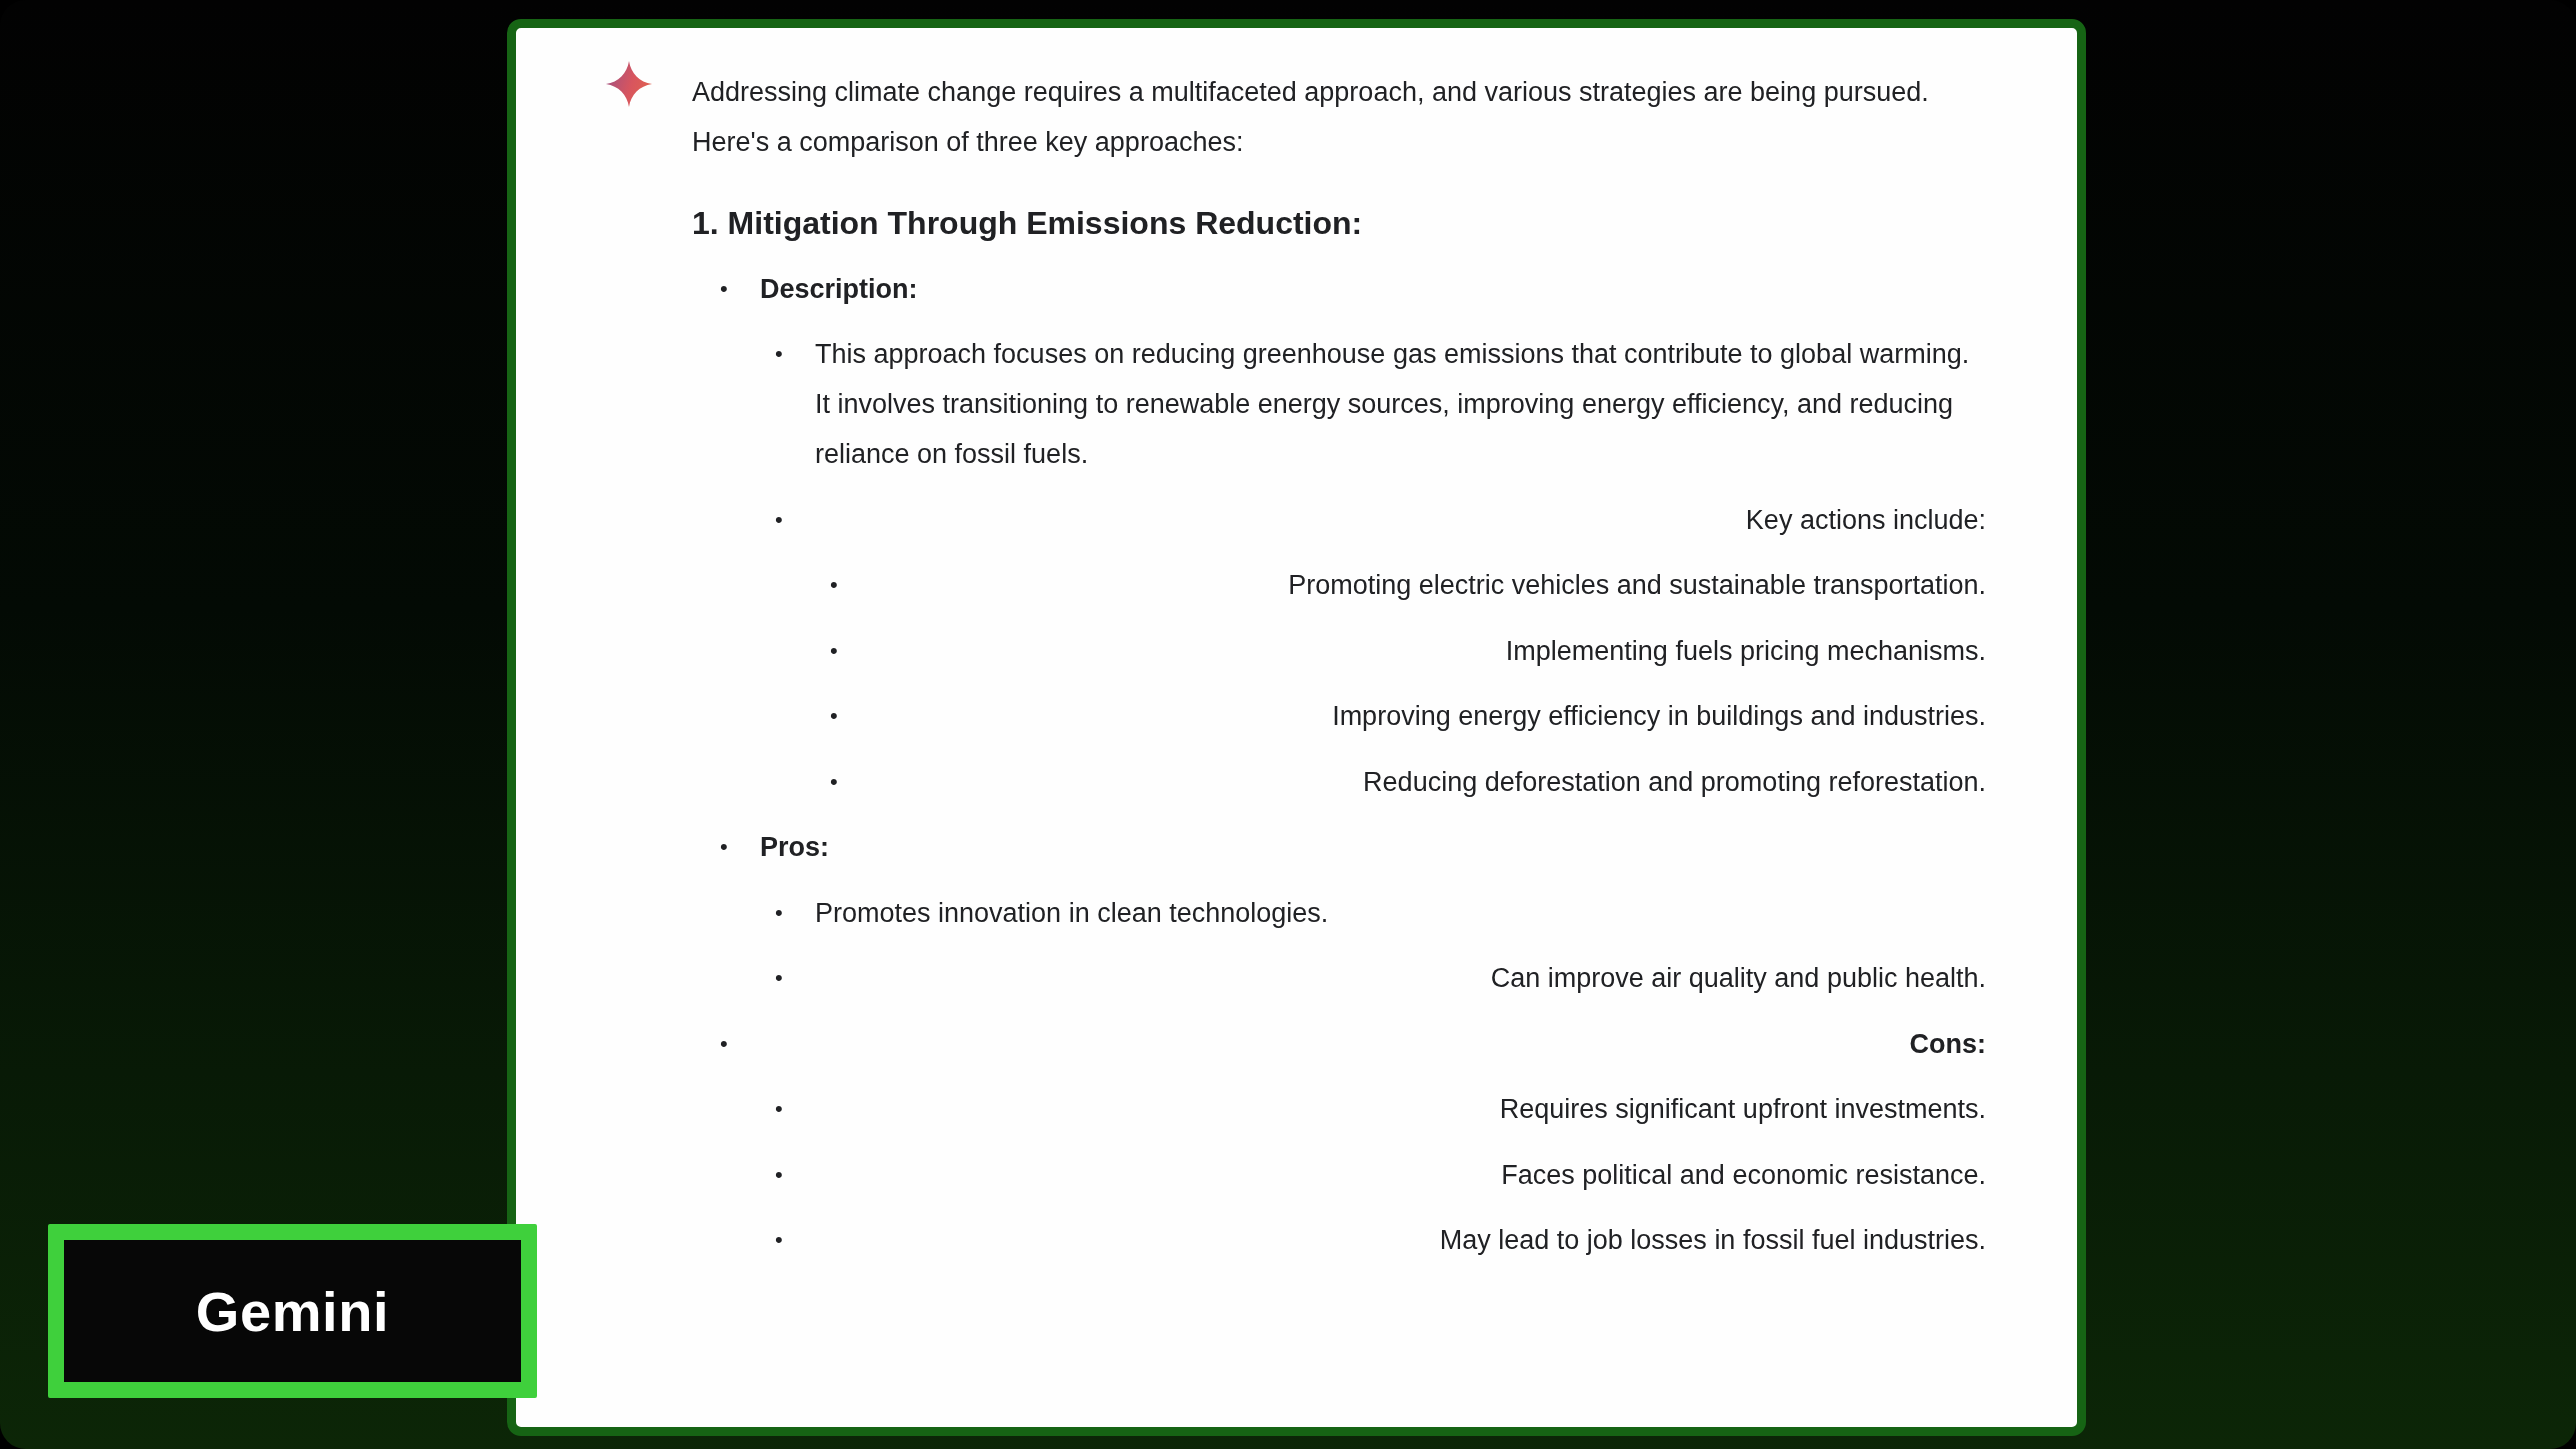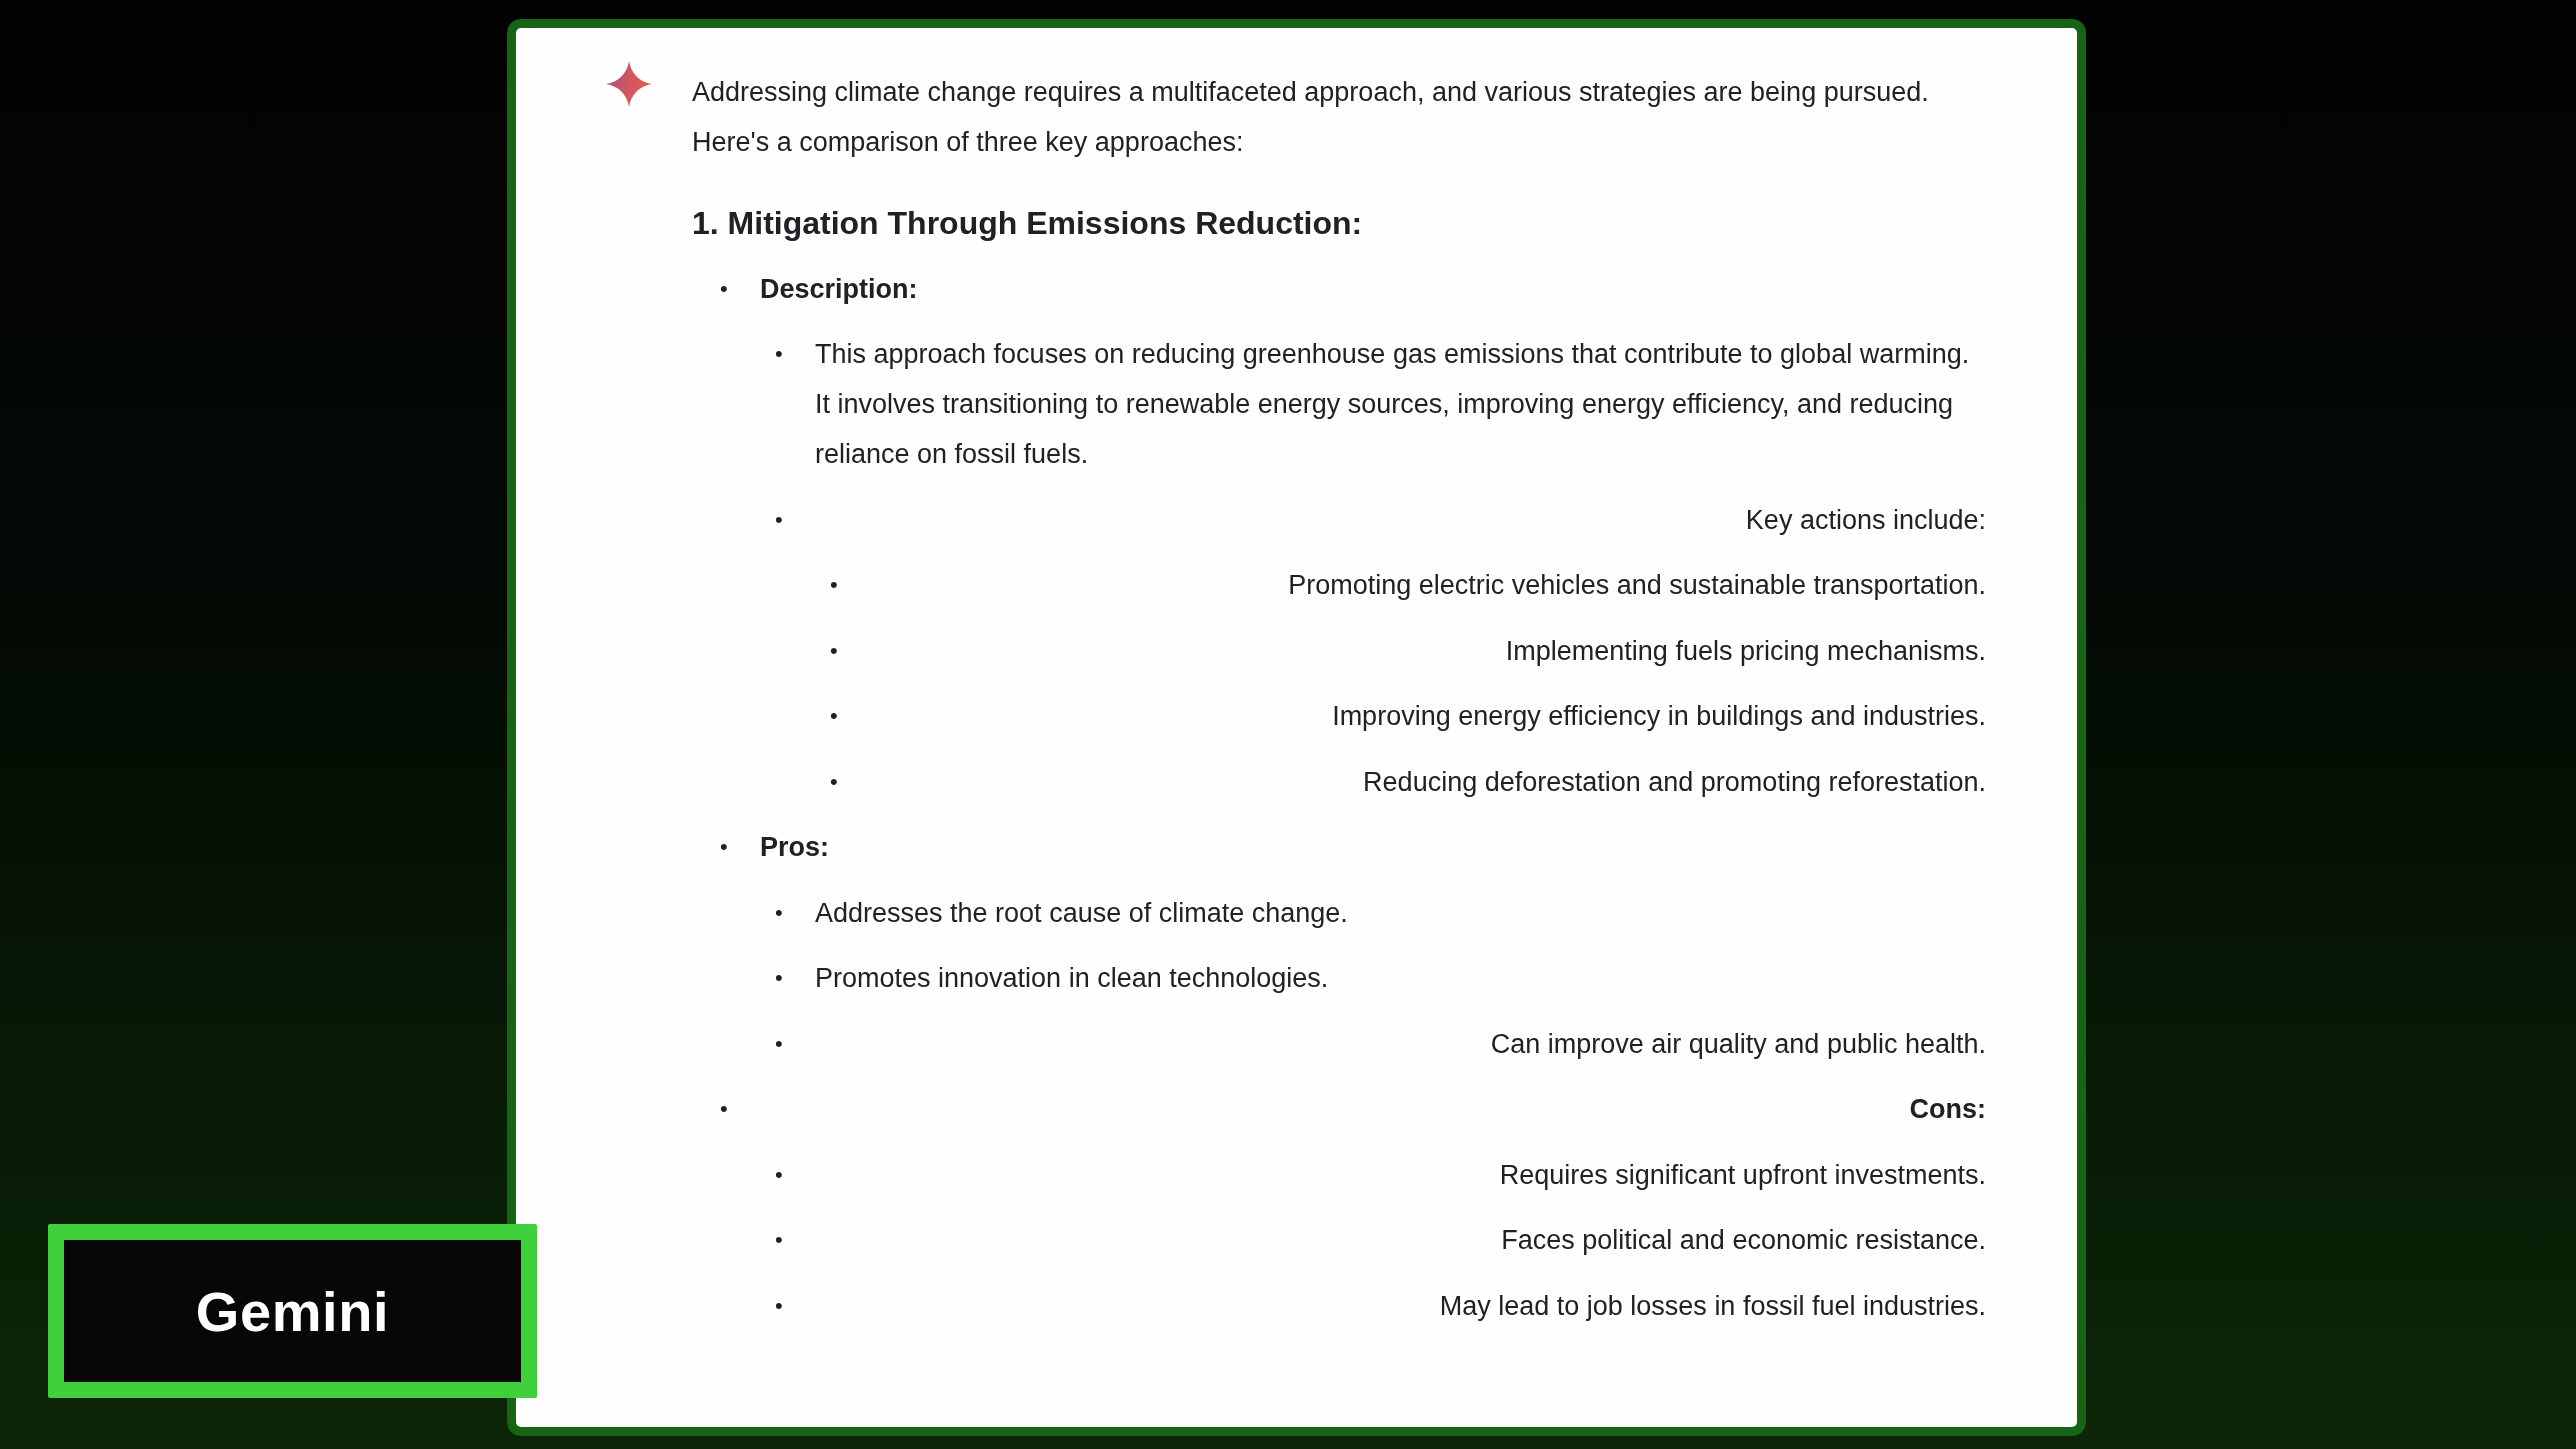--- a/index.html
+++ b/index.html
@@ -1,18 +1,18 @@
 <!DOCTYPE html>
 <html style="--background-top: #020202; --background-bottom: #0c2607; --panel-border: #166414; --panel-bg: #fefefe; --badge-border: #3fd03c; --badge-bg: #070707; --badge-text: #ffffff; --body-text: #202124; --sparkle-red: #d8555e; --sparkle-purple: #a4517f;font-size:10.3px"><head>
 <meta charset="utf-8">
 <style>
   html,body{margin:0;padding:0;background:#000;}
   .stage{position:relative;width:2576px;height:1449px;overflow:hidden;
          font-family:"Liberation Sans",sans-serif;
-         background:linear-gradient(180deg,var(--background-top,#020202) 0%,#030a04 42%,#081a06 74%,var(--background-bottom,#0c2607) 100%);}
+         background:linear-gradient(180deg,var(--background-top,#020202) 0%,#030a04 42%,#081a06 74%,var(--background-bottom,#0c2607) 100%);border-radius:26px;}
   .panel{position:absolute;left:507px;top:19.3px;width:1579px;height:1417px;box-sizing:border-box;
          background:var(--panel-bg,#fefefe);border:9px solid var(--panel-border,#166414);
          border-radius:14px;overflow:hidden;}
   .sparkle{position:absolute;left:89px;top:30px;width:48px;height:52px;}
   .doc{margin:39px 0 0 176px;width:1294px;color:var(--body-text,#202124);
        font-size:27px;line-height:50px;}
   .intro{margin:0;}
   .heading{font-size:32px;line-height:50px;font-weight:700;margin:31px 0 15.5px 0;}
   ul{list-style:none;margin:0;padding:0 0 0 55px;}
   ul.l1{padding-left:68px;}
@@ -65,21 +65,20 @@
                 <li>Improving energy efficiency in buildings and industries.</li>
                 <li>Reducing deforestation and promoting reforestation.</li>
               </ul>
             </li>
           </ul>
         </li>
 
         <li>
           <span class="bold">Pros:</span>
           <ul>
-            <li>Addresses the root cause of climate change.</li>
             <li>Promotes innovation in clean technologies.</li>
             <li>Can improve air quality and public health.</li>
           </ul>
         </li>
 
         <li>
           <span class="bold">Cons:</span>
           <ul>
             <li>Requires significant upfront investments.</li>
             <li>Faces political and economic resistance.</li>

